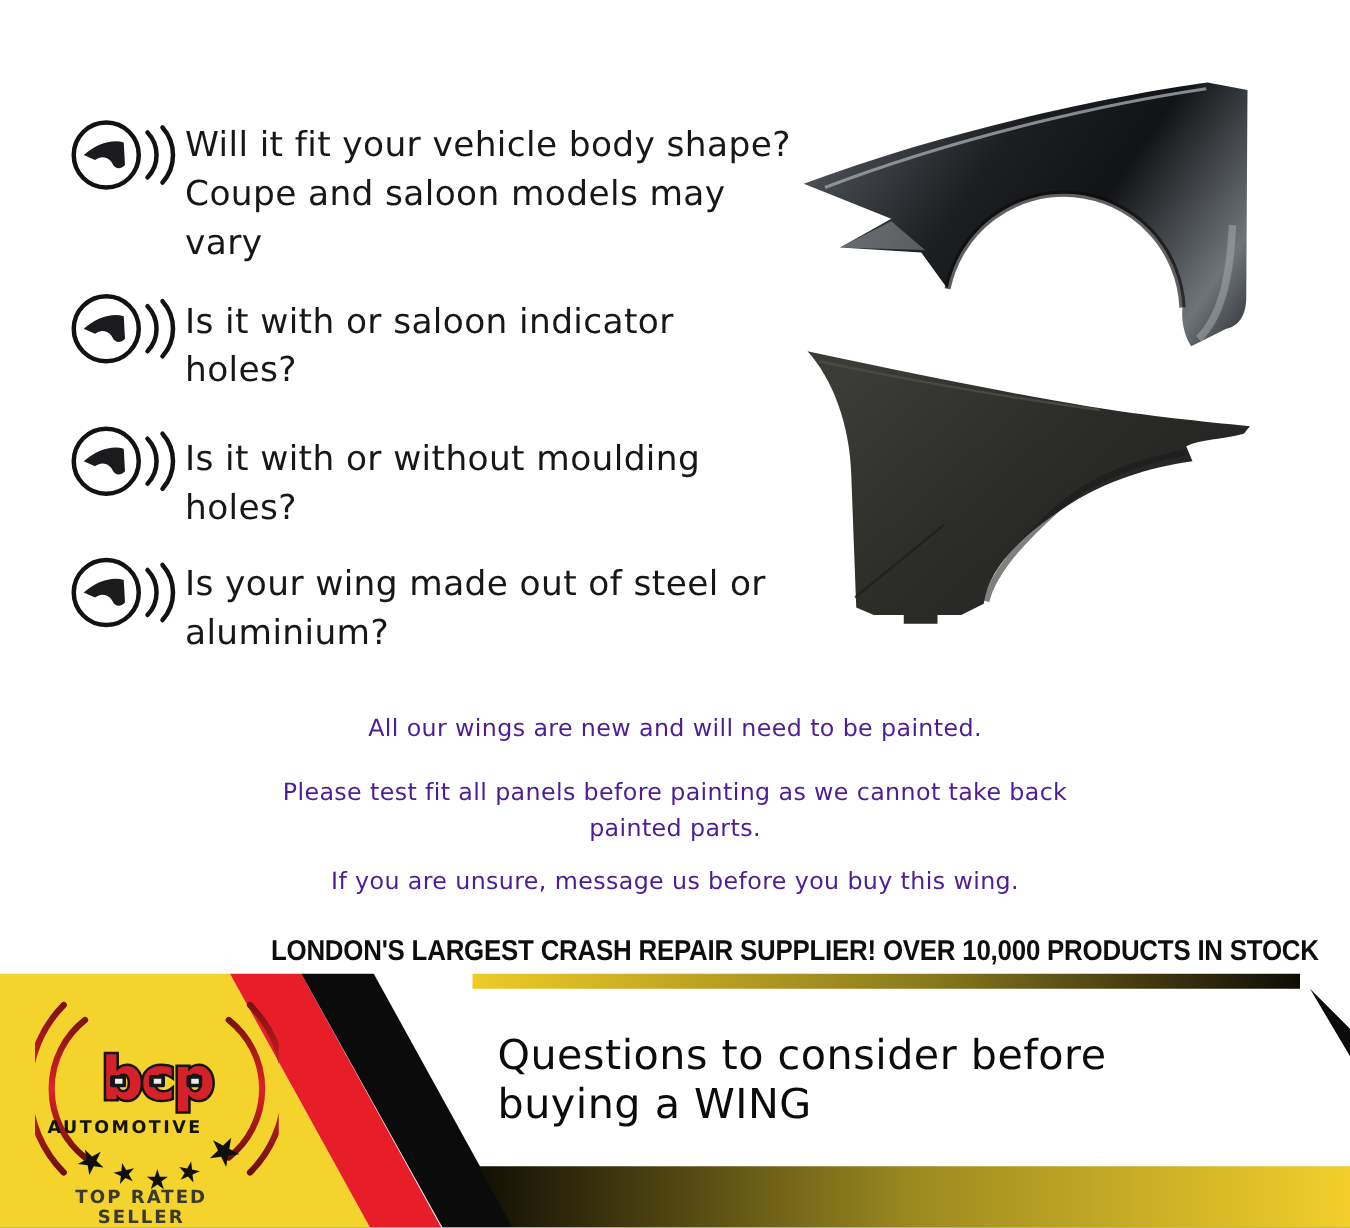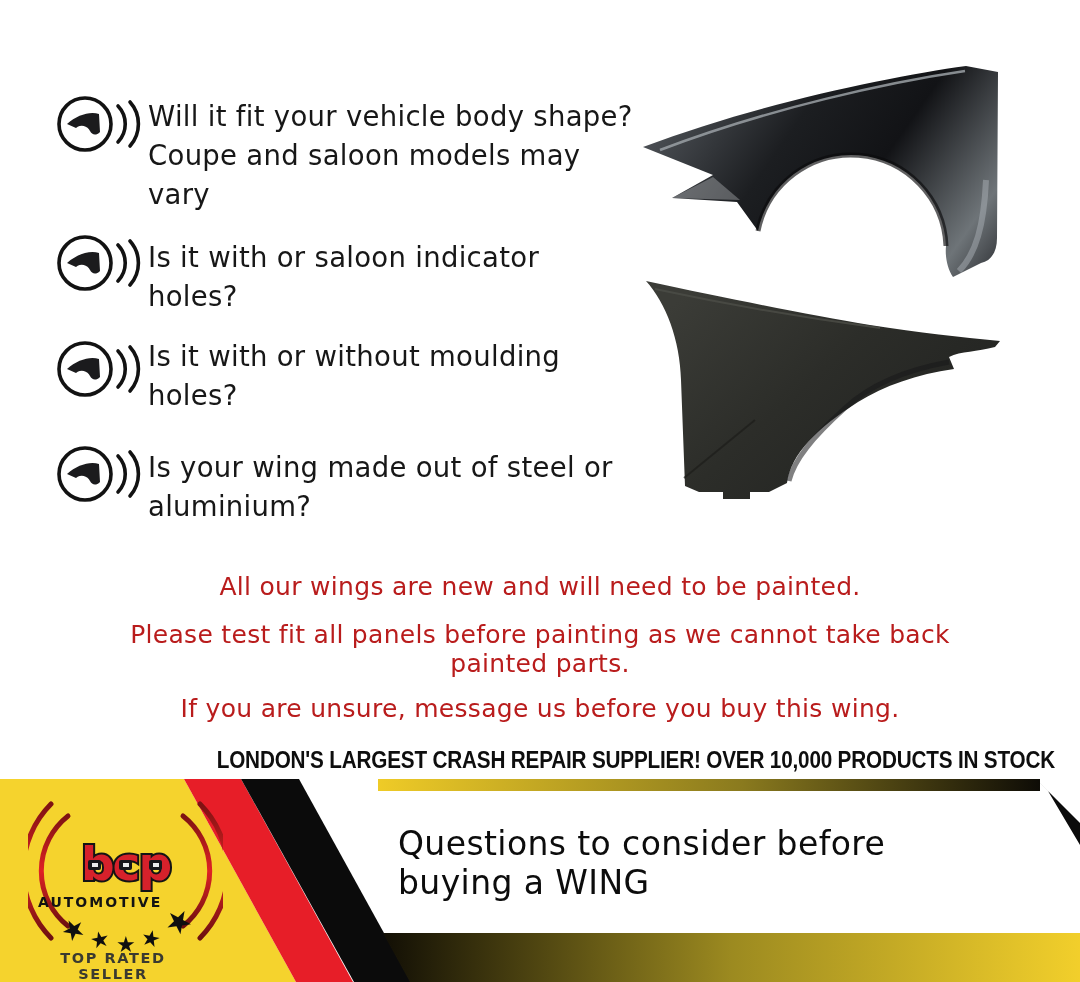--- a/index.html
+++ b/index.html
@@ -11,21 +11,21 @@
   .pre{white-space:pre-line;}
   
   .bullet{position:absolute;left:0;top:0;}
   .bullet .icon{position:absolute;left:56px;width:100px;height:62px;}
   .bullet .btxt{
     position:absolute;left:148px;width:560px;
     font-size:27.5px;line-height:39px;letter-spacing:.3px;color:#171717;
   }
   
   .note{position:absolute;left:0;width:1080px;text-align:center;
-    font-size:25px;color:#b91c1c;letter-spacing:.3px;}
+    font-size:19px;color:#4c1d95;letter-spacing:.3px;}
   
   .supplier{
     position:absolute;top:747px;left:0;right:25px;text-align:right;
     font-family:"Liberation Sans",sans-serif;font-weight:bold;font-size:23px;
     letter-spacing:-0.2px;color:#0e0e0e;
     transform:scaleX(.9);transform-origin:100% 50%;white-space:nowrap;
   }
   
   .heading{
     position:absolute;left:398px;top:824px;width:520px;
@@ -155,21 +155,21 @@
 
   <div class="bullet">
     <span class="icon" style="top:338px">
       <svg width="100" height="62" viewBox="0 0 100 62">
         <circle cx="29" cy="31" r="26" fill="#fff" stroke="#121212" stroke-width="3.6"></circle>
         <path d="M 11,31 C 21,22 34,18 43,21 L 44,39 C 40,43 36,42 34,38 A 9,9 0 0 0 20,35 Z" fill="#1b1b1d"></path>
         <path d="M 62,13 A 26,26 0 0 1 62,49" fill="none" stroke="#121212" stroke-width="3.6" stroke-linecap="round"></path>
         <path d="M 74,9 A 33,33 0 0 1 74,53" fill="none" stroke="#121212" stroke-width="3.6" stroke-linecap="round"></path>
       </svg>
     </span>
-    <div class="btxt pre" style="top:337px">Is it with or without moulding
+    <div class="btxt pre" style="top:348px">Is it with or without moulding
 holes?</div>
   </div>
 
   <div class="bullet">
     <span class="icon" style="top:443px">
       <svg width="100" height="62" viewBox="0 0 100 62">
         <circle cx="29" cy="31" r="26" fill="#fff" stroke="#121212" stroke-width="3.6"></circle>
         <path d="M 11,31 C 21,22 34,18 43,21 L 44,39 C 40,43 36,42 34,38 A 9,9 0 0 0 20,35 Z" fill="#1b1b1d"></path>
         <path d="M 62,13 A 26,26 0 0 1 62,49" fill="none" stroke="#121212" stroke-width="3.6" stroke-linecap="round"></path>
         <path d="M 74,9 A 33,33 0 0 1 74,53" fill="none" stroke="#121212" stroke-width="3.6" stroke-linecap="round"></path>

